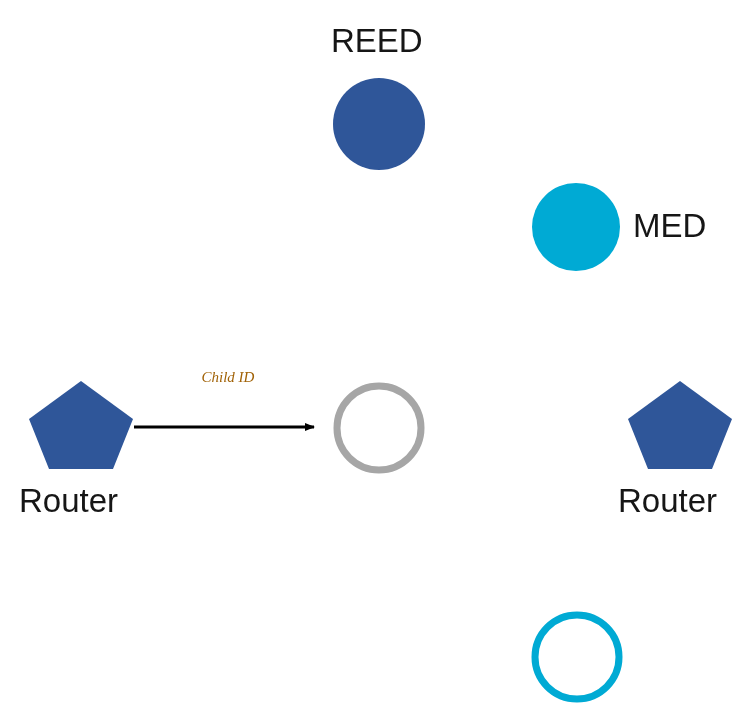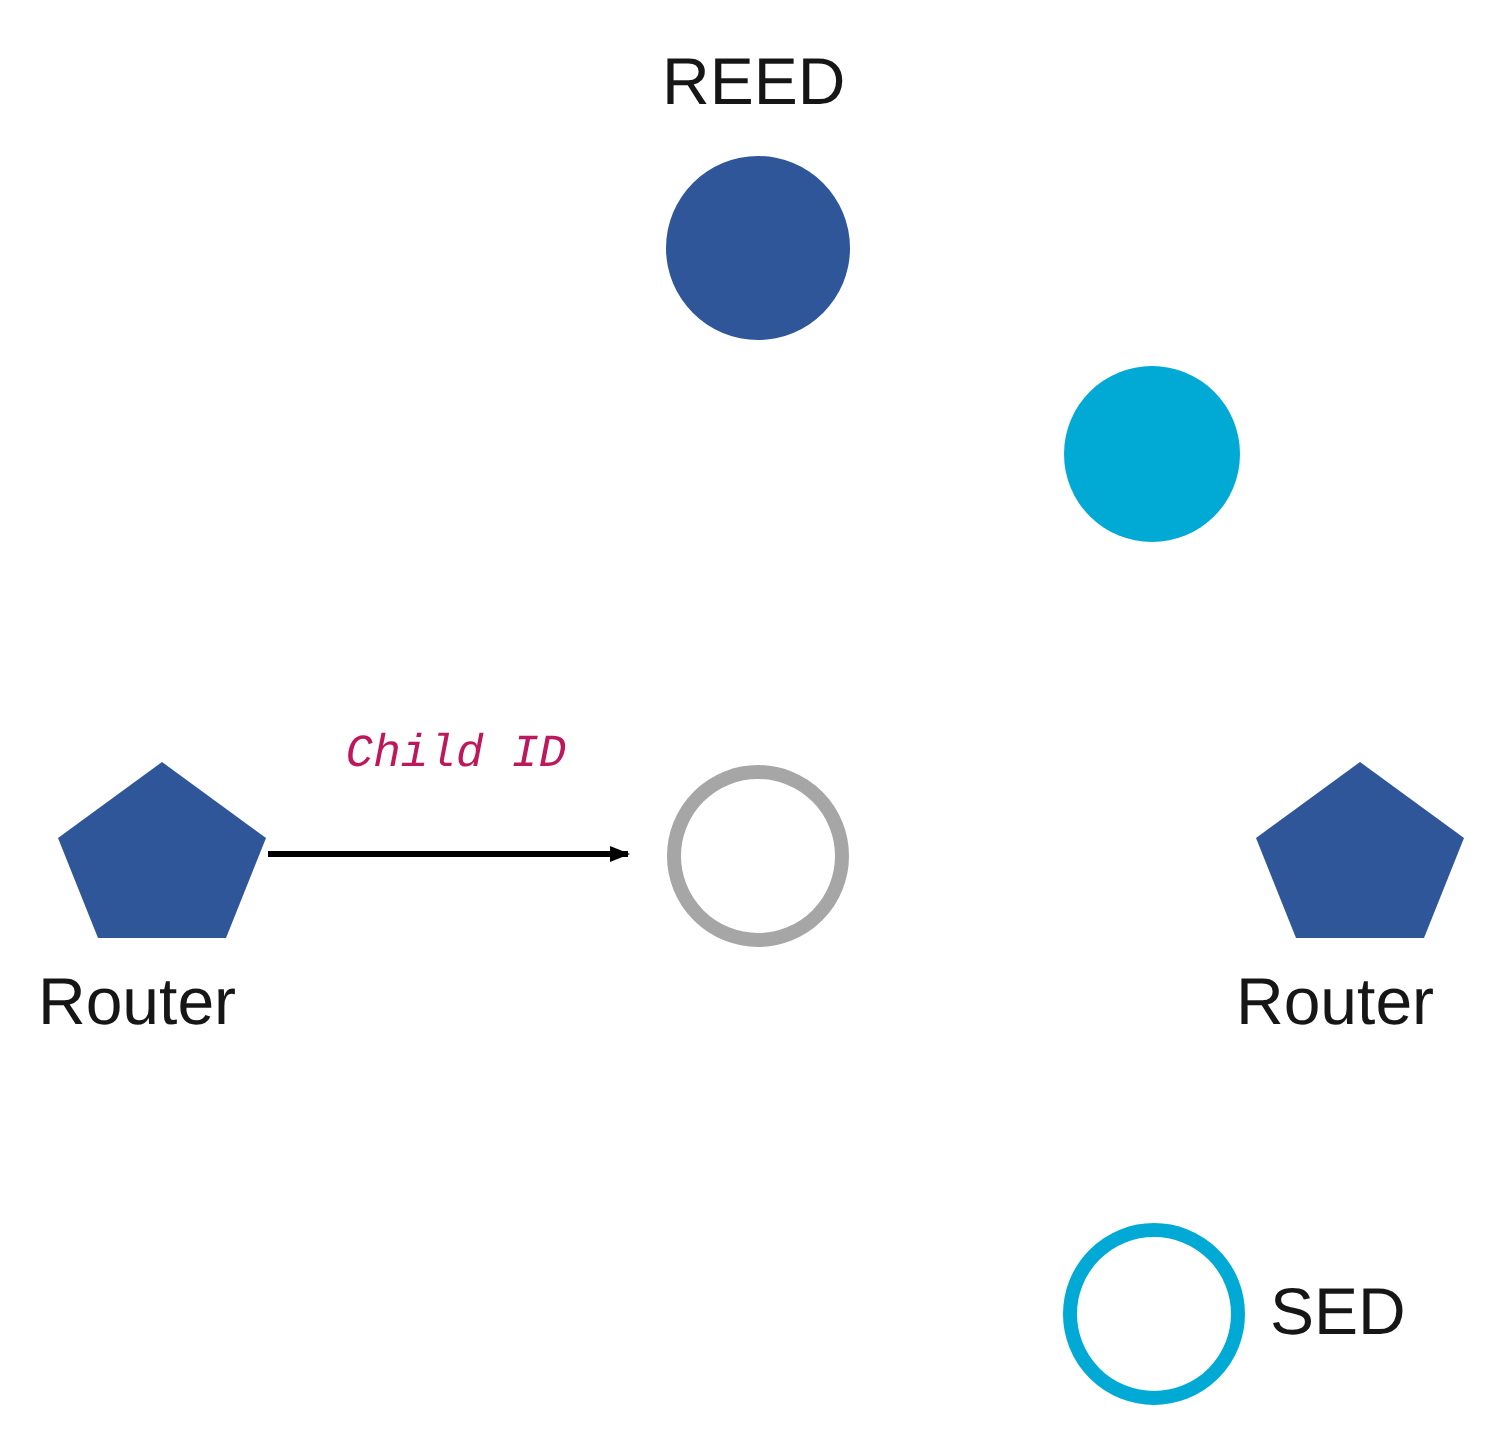--- a/index.html
+++ b/index.html
@@ -29,24 +29,24 @@
     color: #161616;
     font-family: "Liberation Sans", sans-serif;
     font-size: 33px;
     line-height: 33px;
     font-weight: 400;
     white-space: nowrap;
     letter-spacing: 0px;
   }
   .edge-label {
     position: absolute;
-    color: #be185d;
-    font-family: Liberation Mono, monospace;
+    color: #a16207;
+    font-family: Liberation Serif, serif;
     font-style: italic;
-    font-size: 23px;
+    font-size: 15px;
     line-height: 25px;
     text-align: center;
     white-space: nowrap;
   }
   .shape-svg {
     display: block;
     overflow: visible;
   }
 </style>
 </head>
@@ -59,20 +59,21 @@
     <svg class="shape-svg" width="92" height="92" viewBox="0 0 92 92">
       <circle cx="46" cy="46" r="46" fill="#2F5699"></circle>
     </svg>
   </div>
 
   <div class="node" style="left:532px; top:183px; width:88px; height:88px;">
     <svg class="shape-svg" width="88" height="88" viewBox="0 0 88 88">
       <circle cx="44" cy="44" r="44" fill="#00AAD4"></circle>
     </svg>
   </div>
+  <div class="node-label" style="left:633px; top:209px;">MED</div>
 
   <div class="node" style="left:29px; top:381px; width:104px; height:88px;">
     <svg class="shape-svg" width="104" height="88" viewBox="0 0 104 88">
       <polygon points="52,0 104,38 84,88 20,88 0,38" fill="#2F5699"></polygon>
     </svg>
   </div>
   <div class="node-label" style="left:19px; top:484px;">Router</div>
 
   <div class="node" style="left:130px; top:412px; width:200px; height:32px;">
     <svg class="shape-svg" width="200" height="32" viewBox="0 0 200 32">
@@ -99,15 +100,14 @@
       <polygon points="52,0 104,38 84,88 20,88 0,38" fill="#2F5699"></polygon>
     </svg>
   </div>
   <div class="node-label" style="left:618px; top:484px;">Router</div>
 
   <div class="node" style="left:531px; top:611px; width:92px; height:92px;">
     <svg class="shape-svg" width="92" height="92" viewBox="0 0 92 92">
       <circle cx="46" cy="46" r="42" fill="none" stroke="#00AAD4" stroke-width="7"></circle>
     </svg>
   </div>
-  <div class="node-label" style="left:635px; top:639px;">SED</div>
 
 </div>
 
 </body></html>

